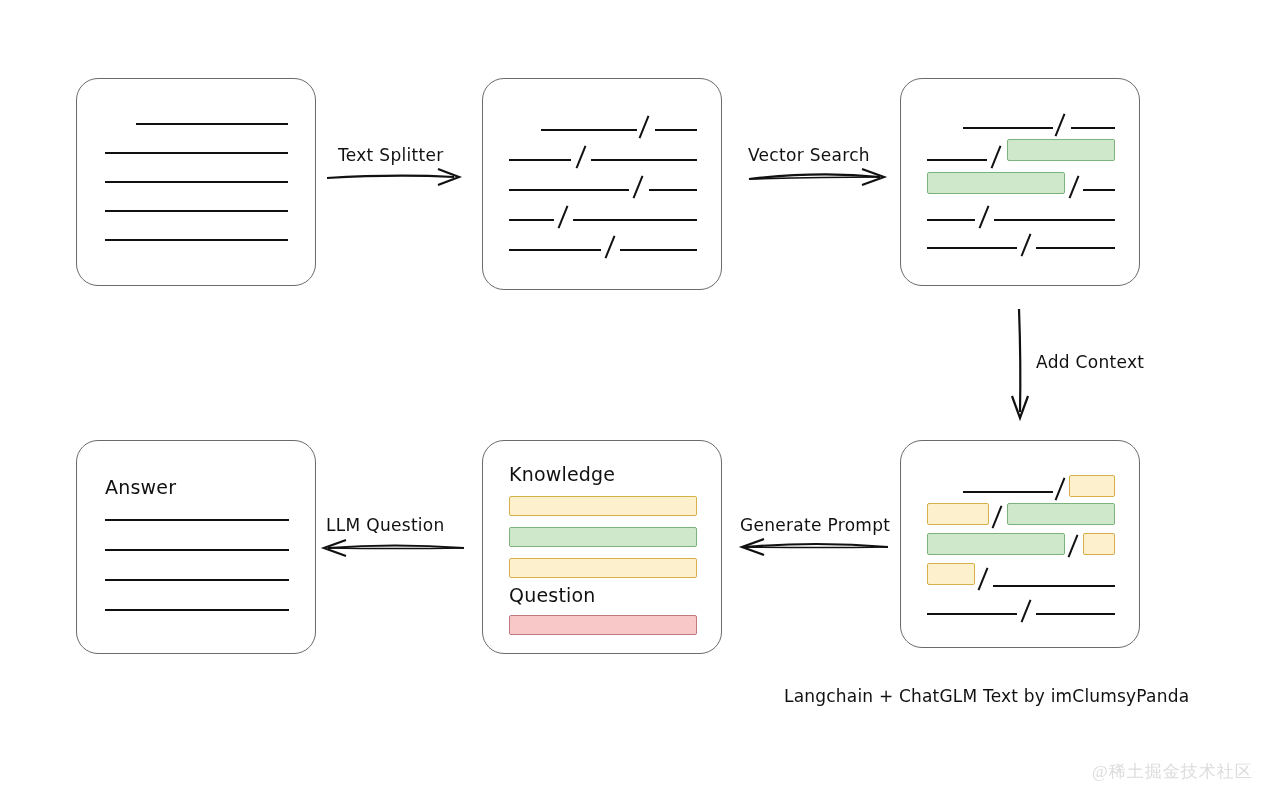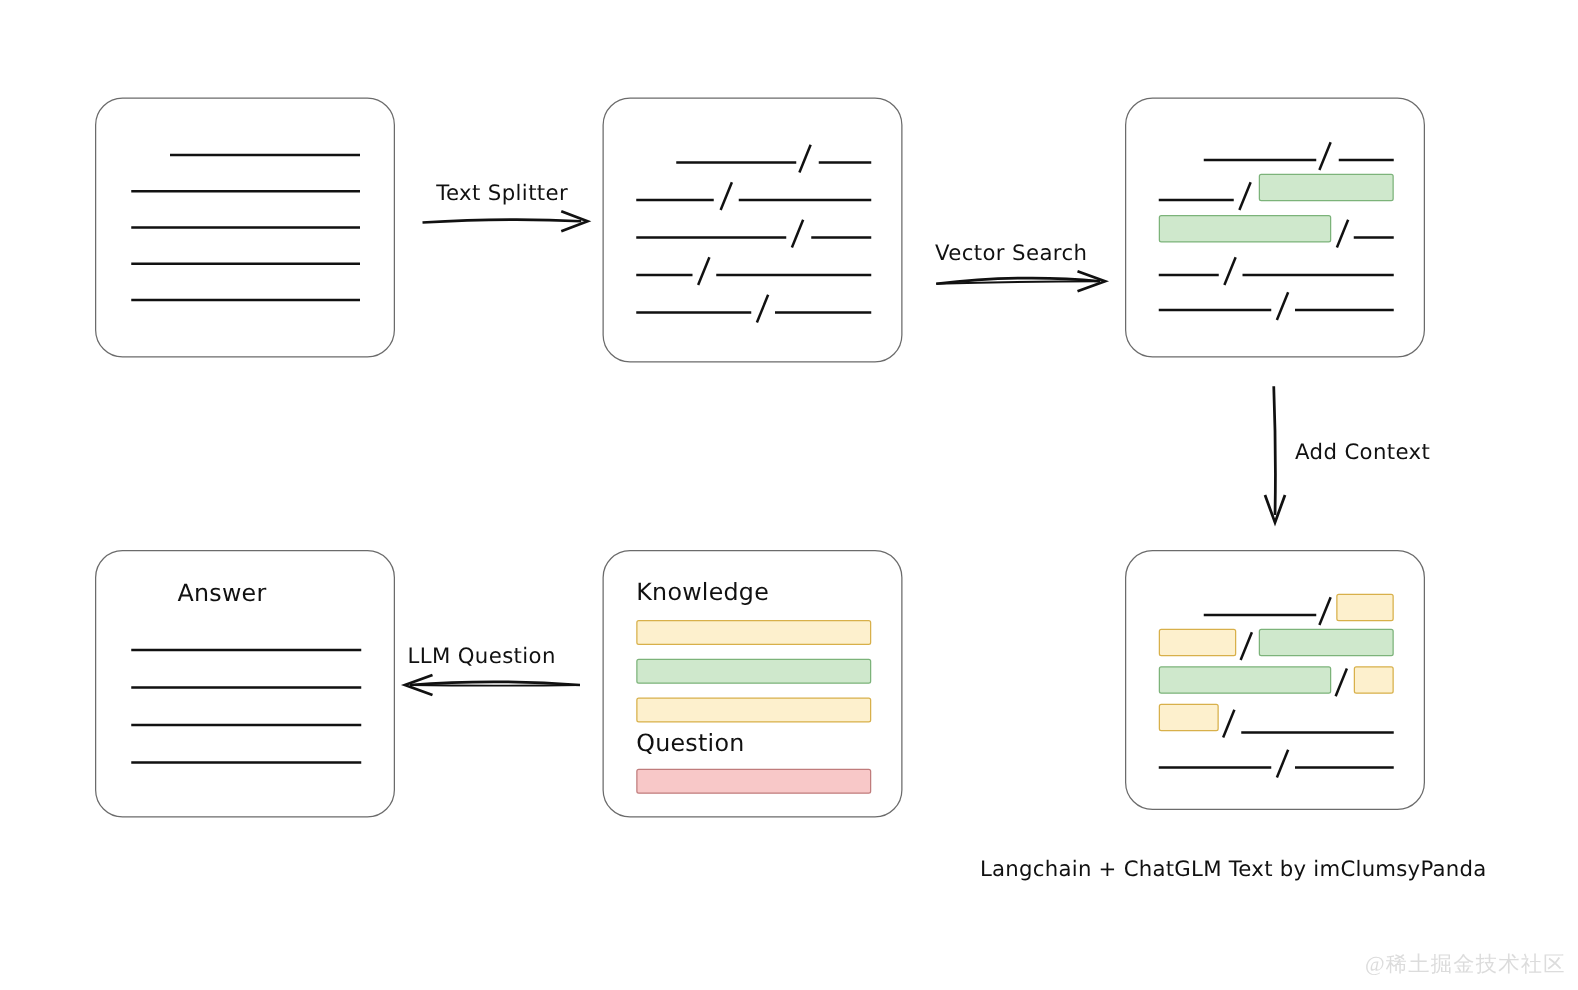--- a/index.html
+++ b/index.html
@@ -88,21 +88,21 @@
 <div class="canvas">
 
   <div class="card" style="left:76px;top:78px;width:240px;height:208px;">
     <div class="line" style="left:59px;top:44px;width:152px;"></div>
     <div class="line" style="left:28px;top:73px;width:183px;"></div>
     <div class="line" style="left:28px;top:102px;width:183px;"></div>
     <div class="line" style="left:28px;top:131px;width:183px;"></div>
     <div class="line" style="left:28px;top:160px;width:183px;"></div>
   </div>
 
-  <div class="arrow-wrap" style="left:337px;top:145px;width:140px;height:45px;text-align:right;">
+  <div class="arrow-wrap" style="left:326px;top:145px;width:140px;height:45px;text-align:right;">
     <div class="arrow-label" style="left:12px;top:0px;">Text Splitter</div>
     <svg class="arrow-svg" width="140" height="45" viewBox="0 0 140 45">
       <path d="M1,33 Q70,29 128,32" stroke="#111" stroke-width="2.2" fill="none"></path>
       <path d="M112,24 L133,32 L112,40" stroke="#111" stroke-width="2.2" fill="none"></path>
     </svg>
   </div>
 
   <div class="card" style="left:482px;top:78px;width:240px;height:212px;">
 
     <div class="line" style="left:58px;top:50px;width:96px;"></div>
@@ -119,21 +119,21 @@
 
     <div class="line" style="left:26px;top:140px;width:45px;"></div>
     <div class="slash" style="left:79px;top:126px;height:24px;"></div>
     <div class="line" style="left:90px;top:140px;width:124px;"></div>
 
     <div class="line" style="left:26px;top:170px;width:92px;"></div>
     <div class="slash" style="left:126px;top:156px;height:24px;"></div>
     <div class="line" style="left:137px;top:170px;width:77px;"></div>
   </div>
 
-  <div class="arrow-wrap" style="left:748px;top:145px;width:140px;height:45px;margin-top:48px;">
+  <div class="arrow-wrap" style="left:748px;top:145px;width:140px;height:45px;">
     <div class="arrow-label" style="left:0px;top:0px;">Vector Search</div>
     <svg class="arrow-svg" width="140" height="45" viewBox="0 0 140 45">
       <path d="M1,34 Q70,26 132,32" stroke="#111" stroke-width="2.2" fill="none"></path>
       <path d="M1,34 Q70,32 132,32" stroke="#111" stroke-width="1.6" fill="none"></path>
       <path d="M114,24 L136,32 L114,40" stroke="#111" stroke-width="2.2" fill="none"></path>
     </svg>
   </div>
 
   <div class="card" style="left:900px;top:78px;width:240px;height:208px;">
 
@@ -182,41 +182,49 @@
 
     <div class="chip yellow" style="left:26px;top:122px;width:48px;height:22px;"></div>
     <div class="slash" style="left:81px;top:126px;height:24px;"></div>
     <div class="line" style="left:92px;top:144px;width:122px;"></div>
 
     <div class="line" style="left:26px;top:172px;width:90px;"></div>
     <div class="slash" style="left:124px;top:158px;height:24px;"></div>
     <div class="line" style="left:135px;top:172px;width:79px;"></div>
   </div>
 
+  <div class="arrow-wrap" style="left:740px;top:515px;width:150px;height:45px;">
+    <div class="arrow-label" style="left:0px;top:0px;">Generate Prompt</div>
+    <svg class="arrow-svg" width="150" height="45" viewBox="0 0 150 45">
+      <path d="M148,32 Q76,26 5,32" stroke="#111" stroke-width="2.2" fill="none"></path>
+      <path d="M148,32 Q76,33 5,32" stroke="#111" stroke-width="1.5" fill="none"></path>
+      <path d="M24,24 L2,32 L24,40" stroke="#111" stroke-width="2.2" fill="none"></path>
+    </svg>
+  </div>
 
   <div class="card" style="left:482px;top:440px;width:240px;height:214px;">
     <div class="card-heading" style="left:26px;top:22px;">Knowledge</div>
     <div class="chip yellow" style="left:26px;top:55px;width:188px;height:20px;"></div>
     <div class="chip green" style="left:26px;top:86px;width:188px;height:20px;"></div>
     <div class="chip yellow" style="left:26px;top:117px;width:188px;height:20px;"></div>
     <div class="card-heading" style="left:26px;top:143px;">Question</div>
     <div class="chip red" style="left:26px;top:174px;width:188px;height:20px;"></div>
   </div>
 
   <div class="arrow-wrap" style="left:322px;top:515px;width:145px;height:45px;">
     <div class="arrow-label" style="left:4px;top:0px;">LLM Question</div>
     <svg class="arrow-svg" width="145" height="45" viewBox="0 0 145 45">
       <path d="M142,33 Q72,28 6,33" stroke="#111" stroke-width="2.2" fill="none"></path>
       <path d="M142,33 Q72,34 6,33" stroke="#111" stroke-width="1.5" fill="none"></path>
       <path d="M24,25 L2,33 L24,41" stroke="#111" stroke-width="2.2" fill="none"></path>
     </svg>
   </div>
 
   <div class="card" style="left:76px;top:440px;width:240px;height:214px;">
-    <div class="card-heading" style="left:28px;top:23px;margin-left:37px;">Answer</div>
+    <div class="card-heading" style="left:28px;top:35px;">Answer</div>
     <div class="line" style="left:28px;top:78px;width:184px;"></div>
     <div class="line" style="left:28px;top:108px;width:184px;"></div>
     <div class="line" style="left:28px;top:138px;width:184px;"></div>
     <div class="line" style="left:28px;top:168px;width:184px;"></div>
   </div>
 
   <div class="caption" style="left:784px;top:686px;">Langchain + ChatGLM Text by imClumsyPanda</div>
 
   <div class="watermark" style="left:1092px;top:760px;font-family:Liberation Serif, serif;">@稀土掘金技术社区</div>
 

